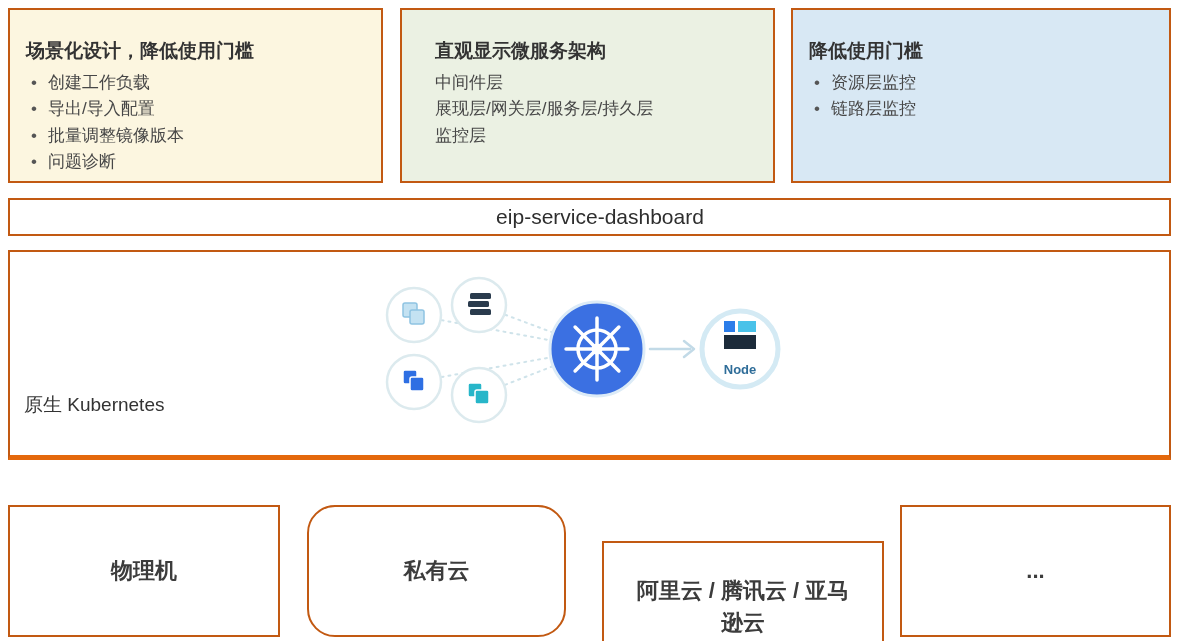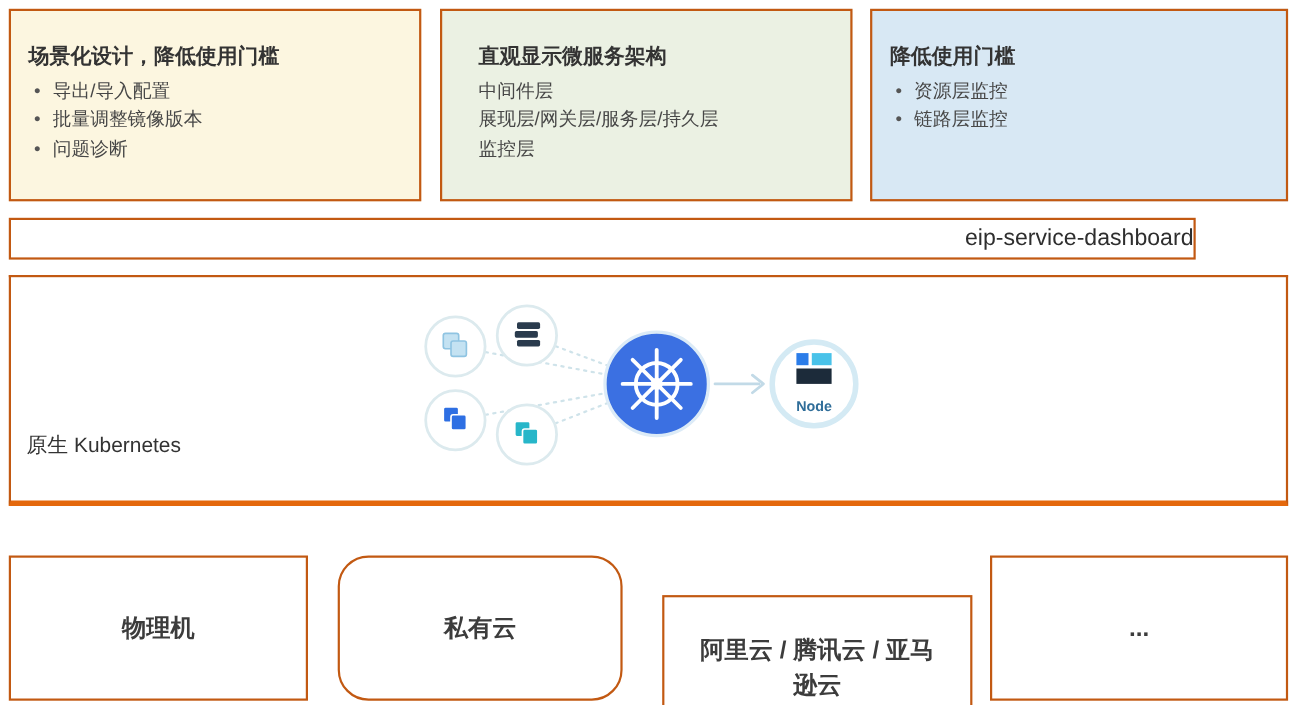--- a/index.html
+++ b/index.html
@@ -14,22 +14,22 @@
   #feature-1 { left:8px;  width:375px; background:#FCF6E0; }
   #feature-2 { left:400px; width:375px; background:#EBF1E3;padding-left:33px; }
   #feature-3 { left:791px; width:380px; background:#D8E8F4; }
   .feature-title { font-size:19px; font-weight:bold; color:#333; margin:18px 0 6px; }
   .feature-list { list-style:none; font-size:17px; color:#474747; }
   .feature-list li { line-height:1.55; }
   .bulleted li { position:relative; padding-left:22px; }
   .bulleted li::before { content:"•"; position:absolute; left:5px; color:#555; }
 
   
-  .dashboard-bar { top:198px; left:8px; width:1079px; height:38px; background:#fff;
-    display:flex; align-items:center; justify-content:flex-end; font-size:21px; color:#2e2e2e;padding-left:21px; }
+  .dashboard-bar { top:198px; left:8px; width:1163px; height:38px; background:#fff;
+    display:flex; align-items:center; justify-content:center; font-size:21px; color:#2e2e2e;padding-left:21px; }
 
   
   .k8s-box { top:250px; left:8px; width:1163px; height:210px; background:#fff;
     border-bottom:5px solid #E4680C; }
   .k8s-label { position:absolute; left:14px; top:140px; font-size:19px; color:#333; }
   .k8s-illustration { position:absolute; left:374px; top:12px; }
 
   
   .infra-box { top:505px; height:132px; background:#fff; display:flex; align-items:center;
     justify-content:center; text-align:center; font-size:22px; font-weight:bold;
@@ -40,20 +40,21 @@
   #infra-4 { left:900px; width:271px; }
 </style>
 </head>
 <body>
 
 <div class="canvas">
 
   <div class="obox feature-box" id="feature-1">
     <div class="feature-title">场景化设计，降低使用门槛</div>
     <ul class="feature-list bulleted">
+      <li>创建工作负载</li>
       <li>导出/导入配置</li>
       <li>批量调整镜像版本</li>
       <li>问题诊断</li>
     </ul>
   </div>
 
   <div class="obox feature-box" id="feature-2">
     <div class="feature-title">直观显示微服务架构</div>
     <ul class="feature-list">
       <li>中间件层</li>

